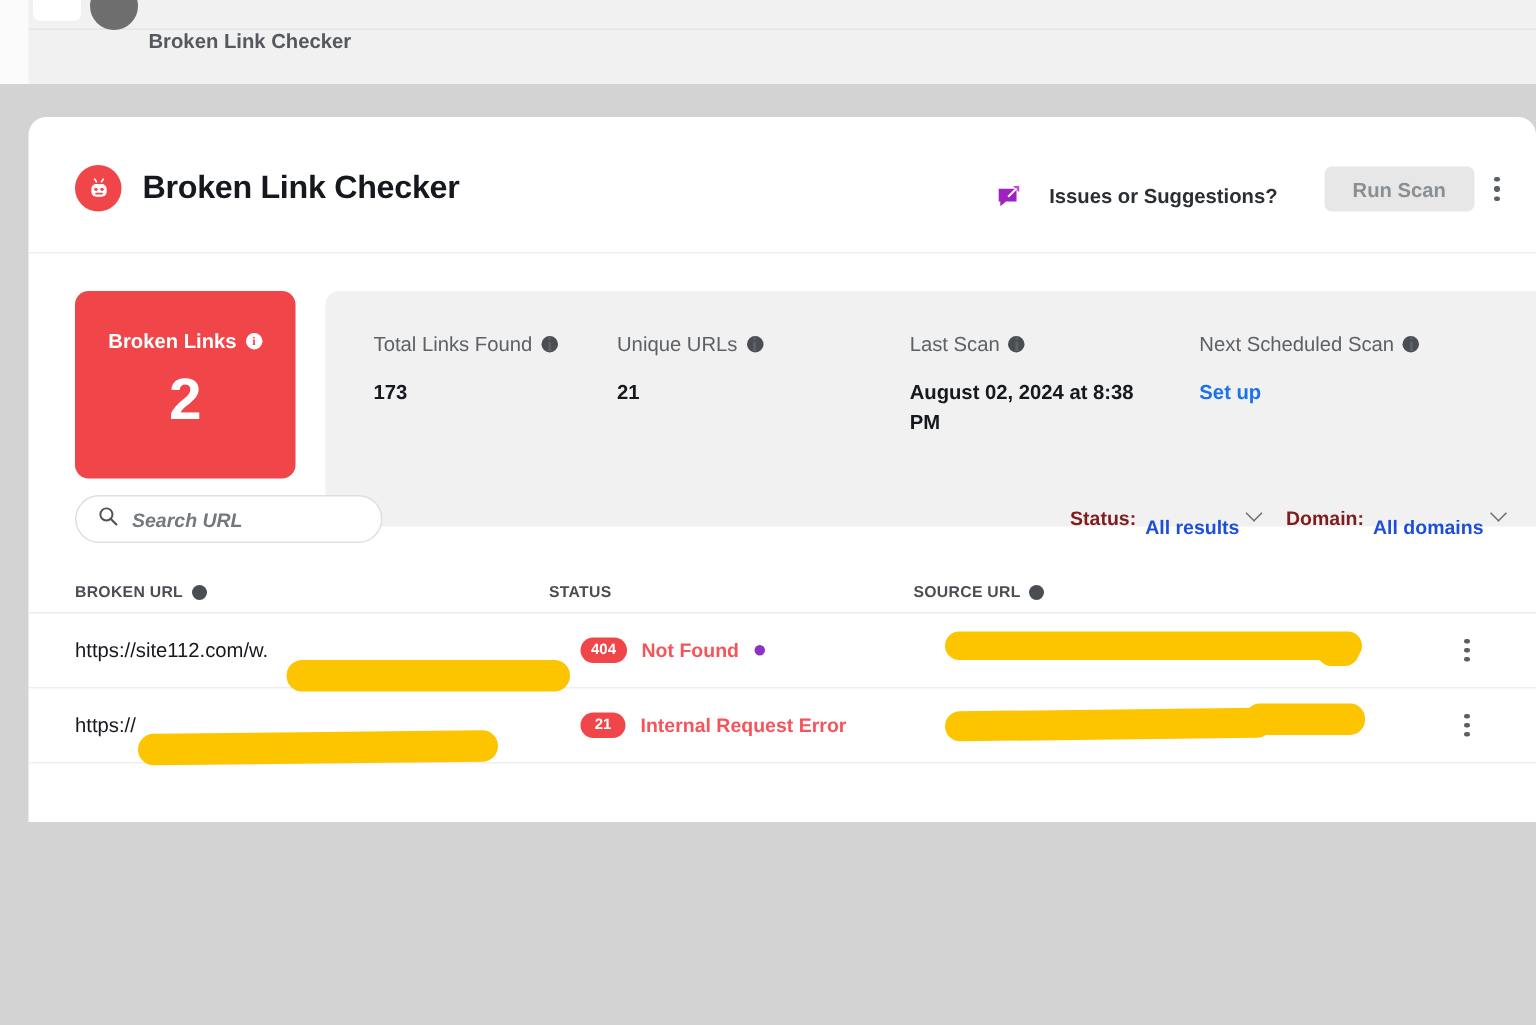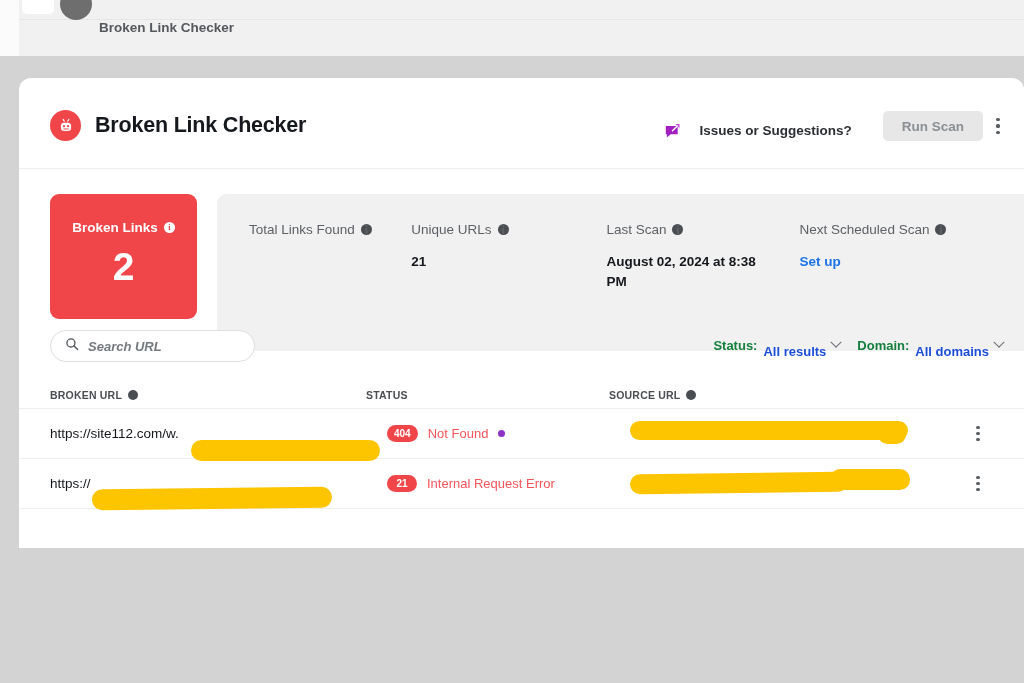--- a/index.html
+++ b/index.html
@@ -115,21 +115,21 @@
     background: #ffffff; cursor: text;
   }
   .search-box input {
     border: none; outline: none; background: transparent;
     font-family: inherit; font-size: 13px; font-weight: bold; color: #6b7075; width: 100%; font-style: italic;
   }
   .search-box input::placeholder { color: #74797e; font-weight: bold; opacity: 1; }
 
   .filters { position: absolute; right: 4px; top: 12px; display: flex; align-items: center; }
   .filter-group { display: flex; align-items: center; gap: 6px; margin-right: 17px; }
-  .filter-key { font-size: 13px; font-weight: bold; color: #15803d; }
+  .filter-key { font-size: 13px; font-weight: bold; color: #7f1d1d; }
   .filter-val { font-size: 13px; font-weight: bold; color: #1d4ed8; cursor: pointer; margin-top: 13px; }
   .chev { width: 8px; height: 8px; border-right: 1.6px solid #6a6f75; border-bottom: 1.6px solid #6a6f75;
           transform: rotate(45deg) translate(-2px,-2px); flex: none; }
   .export-btn {
     height: 32px; padding: 0 16px; border: 1px solid #dcdfe3; border-radius: 5px;
     background: #ffffff; display: flex; align-items: center; gap: 11px; cursor: pointer;
   }
   .export-btn span { font-size: 13.5px; font-weight: bold; color: #1f2327; white-space: nowrap; }
 
   
@@ -151,21 +151,21 @@
     border-bottom: 1px solid #efefef; padding: 0 31px;
   }
   .cell-broken { width: 337px; position: relative; display: flex; align-items: center; }
   .broken-url { font-size: 13.5px; color: #15181c; white-space: nowrap; }
   .cell-status { width: 243px; display: flex; align-items: center; gap: 10px; text-align: right; }
   .status-pill {
     min-width: 30px; height: 17px; padding: 0 7px; border-radius: 9px;
     background: #f0464a; color: #ffffff; font-size: 10px; font-weight: bold;
     display: flex; align-items: center; justify-content: center;
   }
-  .status-text { font-size: 13px; color: #f4555a; white-space: nowrap; }
+  .status-text { font-size: 13px; color: #f4555a; white-space: nowrap; font-weight: bold; }
   .status-dot { width: 7px; height: 7px; border-radius: 50%; background: #8d31c7; flex: none; }
   .cell-source { flex: 1; position: relative; height: 50px; }
   .cell-act { width: 40px; display: flex; justify-content: flex-end; }
 
   
   .redact {
     position: absolute; background: #fdc500; border-radius: 11px;
     pointer-events: none;
   }
   .redact.r-a { left: 141px; top: 14px; width: 189px; height: 21px; }
@@ -244,20 +244,21 @@
         </div>
         <div class="bc-value">2</div>
       </div>
 
       <div class="stats-panel">
         <div class="stat">
           <div class="stat-label">
             <span>Total Links Found</span>
             <span class="info-i">i</span>
           </div>
+          <div class="stat-value">173</div>
         </div>
         <div class="stat">
           <div class="stat-label">
             <span>Unique URLs</span>
             <span class="info-i">i</span>
           </div>
           <div class="stat-value">21</div>
         </div>
         <div class="stat">
           <div class="stat-label">

